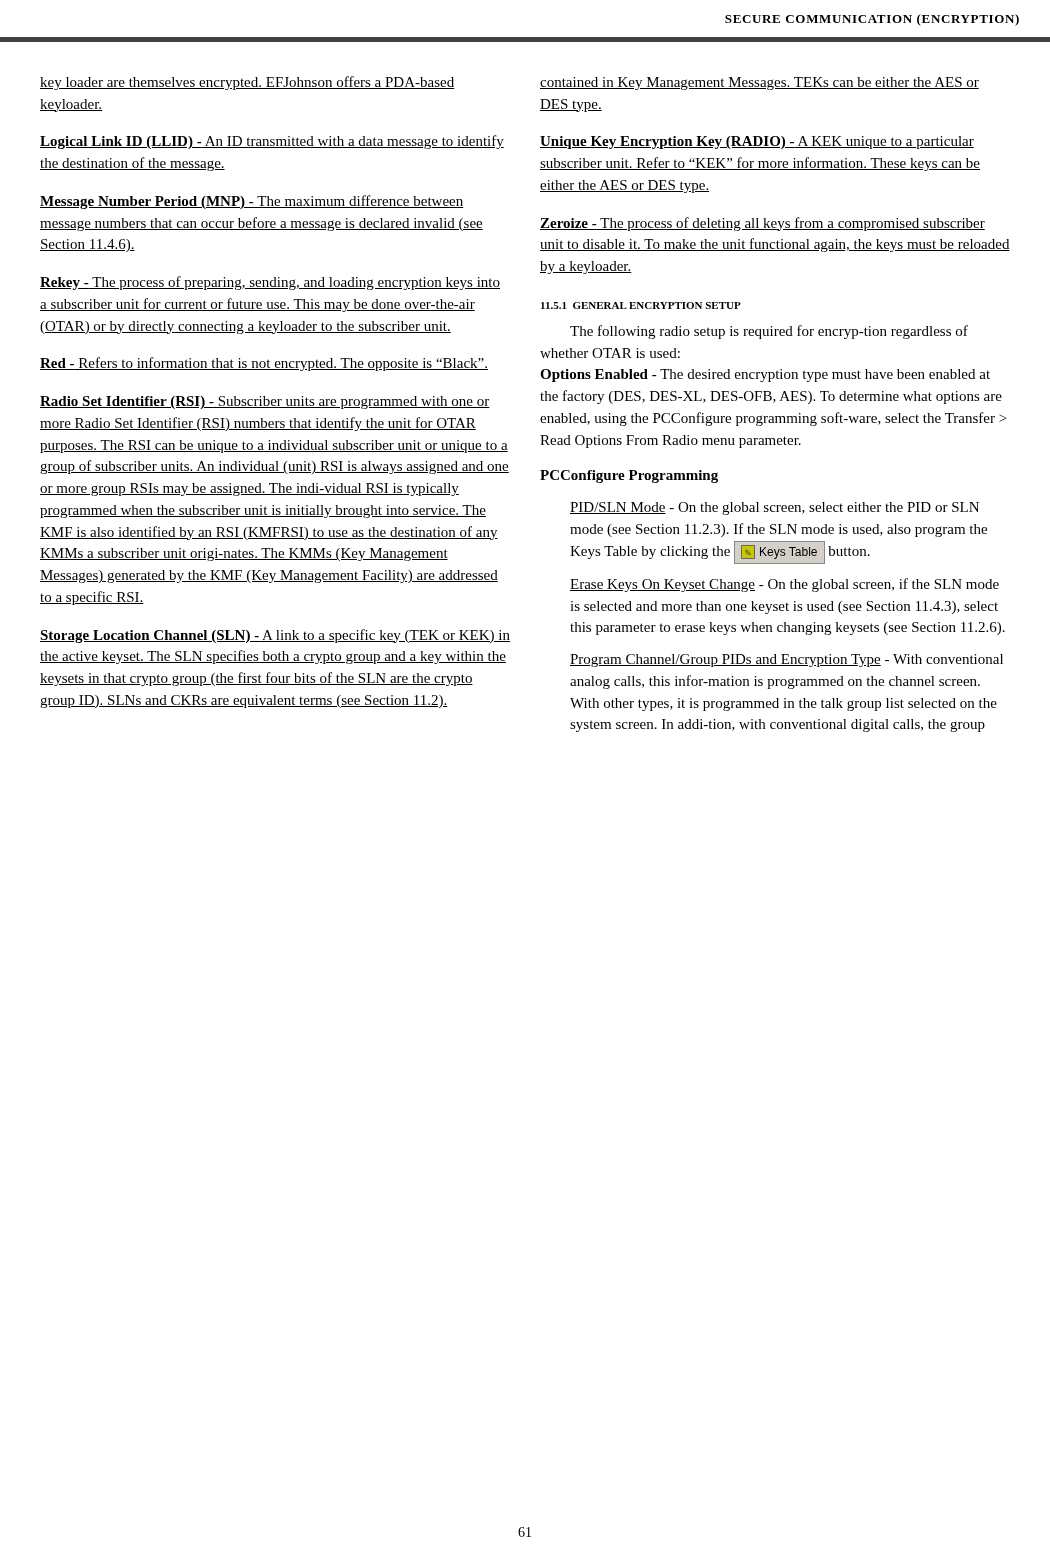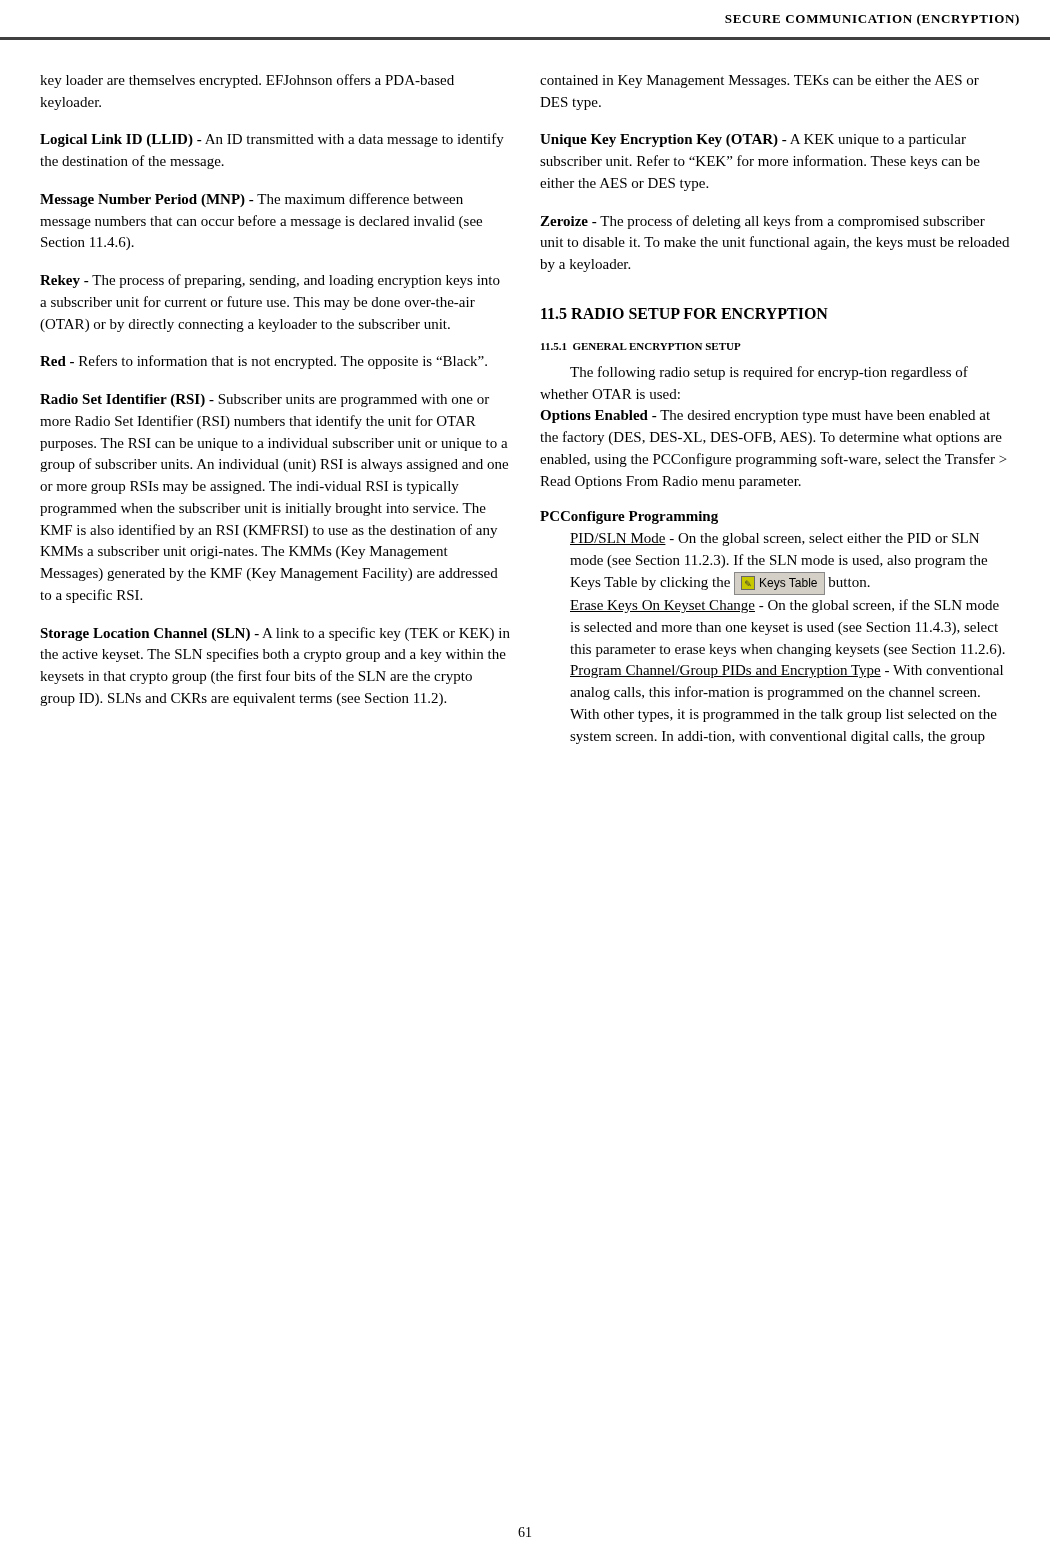--- a/index.html
+++ b/index.html
@@ -12,39 +12,40 @@
       color: #000;
       background: #fff;
       position: relative;
     }
     .page-header {
       text-align: right;
       font-size: 13px;
       font-weight: bold;
       letter-spacing: 0.05em;
       padding: 10px 30px 8px 30px;
-      border-bottom: 3px solid #404040;
+      border-bottom: 5px solid #404040;
       margin-bottom: 0;
     }
     .page-body {
       display: grid;
       grid-template-columns: 1fr 1fr;
       gap: 0 30px;
       padding: 30px 40px 60px 40px;
     }
     .col-left, .col-right {
       display: flex;
       flex-direction: column;
       gap: 0;
     }
     .term-block {
       margin-bottom: 16px;
     }
     .term-block p {
       margin: 0;
+      text-decoration: underline;
     }
     .section-heading {
       font-size: 16px;
       font-weight: bold;
       margin-bottom: 10px;
       margin-top: 10px;
     }
     .subsection-heading {
       font-size: 11px;
       font-weight: bold;
@@ -54,20 +55,21 @@
     .intro-para {
       text-indent: 30px;
     }
     .option-block {
       margin-bottom: 14px;
     }
     .option-title {
       font-weight: bold;
     }
     .sub-option {
+      margin-top: 10px;
       margin-left: 30px;
     }
     .sub-option-title {
       
     }
     .sub-option-title.underline {
       text-decoration: underline;
     }
     .keys-table-btn {
       display: inline-flex;
@@ -139,30 +141,27 @@
     </div>
 
   </div>
 
   <div class="col-right">
     <div class="term-block">
       <p>contained in Key Management Messages. TEKs can be either the AES or DES type.</p>
     </div>
 
     <div class="term-block">
-      <p><strong>Unique Key Encryption Key (OTAR) -</strong> A KEK unique to a particular subscriber unit. Refer to “KEK” for more information. These keys can be either the AES or DES type.</p>
+      <p><strong>Unique Key Encryption Key (RADIO) -</strong> A KEK unique to a particular subscriber unit. Refer to “KEK” for more information. These keys can be either the AES or DES type.</p>
     </div>
 
     <div class="term-block">
       <p><strong>Zeroize -</strong> The process of deleting all keys from a compromised subscriber unit to disable it. To make the unit functional again, the keys must be reloaded by a keyloader.</p>
     </div>
 
-    <div class="section-heading">
-      11.5 RADIO SETUP FOR ENCRYPTION
-    </div>
 
     <div class="subsection-heading">
       11.5.1&nbsp; GENERAL ENCRYPTION SETUP
     </div>
 
     <p class="intro-para">
       The following radio setup is required for encryp-tion regardless of whether OTAR is used:
     </p>
 
     <div class="option-block">

